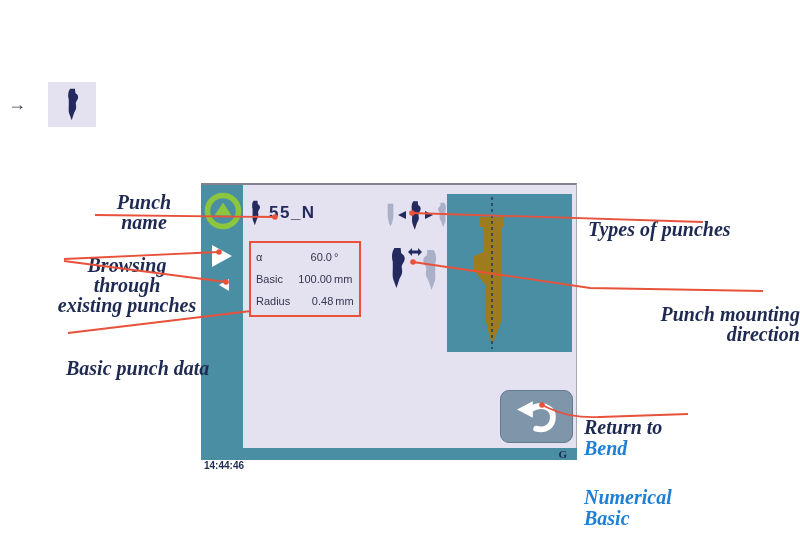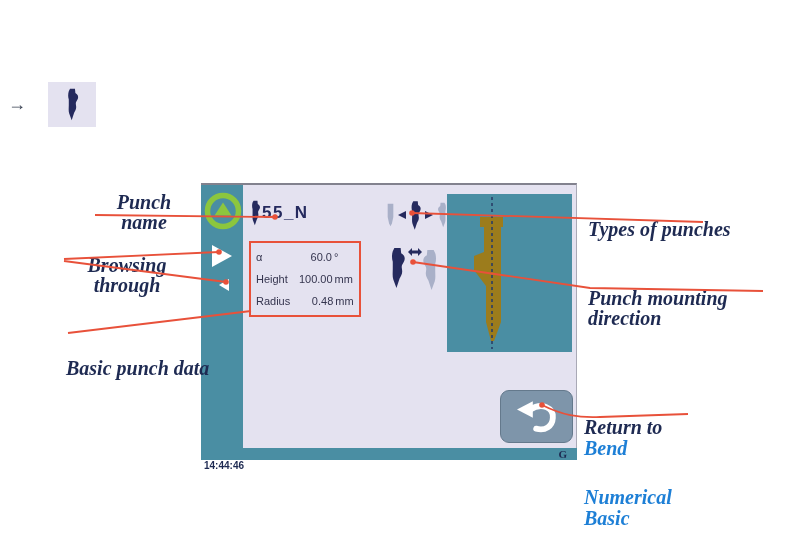--- a/index.html
+++ b/index.html
@@ -25,21 +25,21 @@
     left:201px;top:183px;width:376px;height:275px;
     background:var(--panel,#e4e2f0);
     border-top:2px solid #82828e;border-right:1px solid #a9a9b6;
     box-sizing:border-box;
   }
   .sidebar{position:absolute;left:0;top:0;width:42px;height:263px;background:var(--teal,#4a8ea3);}
   .green-btn{position:absolute;left:2px;top:6px;width:40px;height:40px;cursor:pointer;}
   .nav-next{position:absolute;left:9px;top:59px;width:24px;height:24px;cursor:pointer;}
   .nav-prev{position:absolute;left:18px;top:92px;width:11px;height:12px;cursor:pointer;}
 
-  .name-row{position:absolute;left:48px;top:15px;display:flex;align-items:flex-start;gap:0;}
+  .name-row{position:absolute;left:48px;top:15px;display:flex;align-items:flex-start;gap:7px;}
   .name-row svg{color:var(--navy,#252a5e);}
   .punch-name{color:var(--navy,#252a5e);font-size:17px;font-weight:bold;letter-spacing:1.5px;margin-top:3px;}
 
   .data-box{
     position:absolute;left:48px;top:56px;width:112px;height:76px;
     border:2px solid var(--red,#e8513a);box-sizing:border-box;
     display:flex;flex-direction:column;justify-content:space-around;
     padding:3px 5px;
   }
   .data-row{display:flex;align-items:baseline;font-size:11px;color:#34344e;}
@@ -76,21 +76,21 @@
 
   
   .callout{
     font-family:"Liberation Serif",serif;font-style:italic;font-weight:bold;
     font-size:20px;color:#1e2a52;line-height:20px;
   }
   .co-punch-name{left:98px;top:192px;width:92px;text-align:center;}
   .co-browsing{left:54px;top:255px;width:146px;text-align:center;}
   .co-basic{left:66px;top:330px;margin-top:28px;}
   .co-types{left:588px;top:219px;font-style:italic;}
-  .co-mounting{left:588px;top:288px;}
+  .co-mounting{left:588px;top:304px;text-align:right;}
   .co-return{left:584px;top:417px;width:125px;line-height:21px;}
   .blue-it{color:#1d7fd6;margin-top:28px;}
 
   .lines{left:0;top:0;pointer-events:none;}
 </style>
 </head>
 <body>
 
 <svg width="0" height="0" style="position:absolute" aria-hidden="true">
   <defs>
@@ -136,21 +136,21 @@
     <span class="punch-name">55_N</span>
   </div>
 
   <div class="data-box">
     <div class="data-row">
       <span class="data-label">α</span>
       <span class="data-value">60.0</span>
       <span class="data-unit">°</span>
     </div>
     <div class="data-row">
-      <span class="data-label">Height</span>
+      <span class="data-label">Basic</span>
       <span class="data-value">100.00</span>
       <span class="data-unit">mm</span>
     </div>
     <div class="data-row">
       <span class="data-label">Radius</span>
       <span class="data-value">0.48</span>
       <span class="data-unit">mm</span>
     </div>
   </div>
 
@@ -203,20 +203,21 @@
   <div class="bottom-bar">
     <span class="clock">14:44:46</span>
     <span class="brand">G</span>
   </div>
 </div>
 
 <div class="abs callout co-punch-name">Punch name</div>
 
 <div class="abs callout co-browsing">
   <div>Browsing through</div>
+  <div>existing punches</div>
 </div>
 
 <div class="abs callout co-basic">Basic punch data</div>
 
 <div class="abs callout co-types">Types of punches</div>
 
 <div class="abs callout co-mounting">Punch mounting direction</div>
 
 <div class="abs callout co-return">
   <div><span>Return to </span><span class="blue-it">Bend</span></div>

